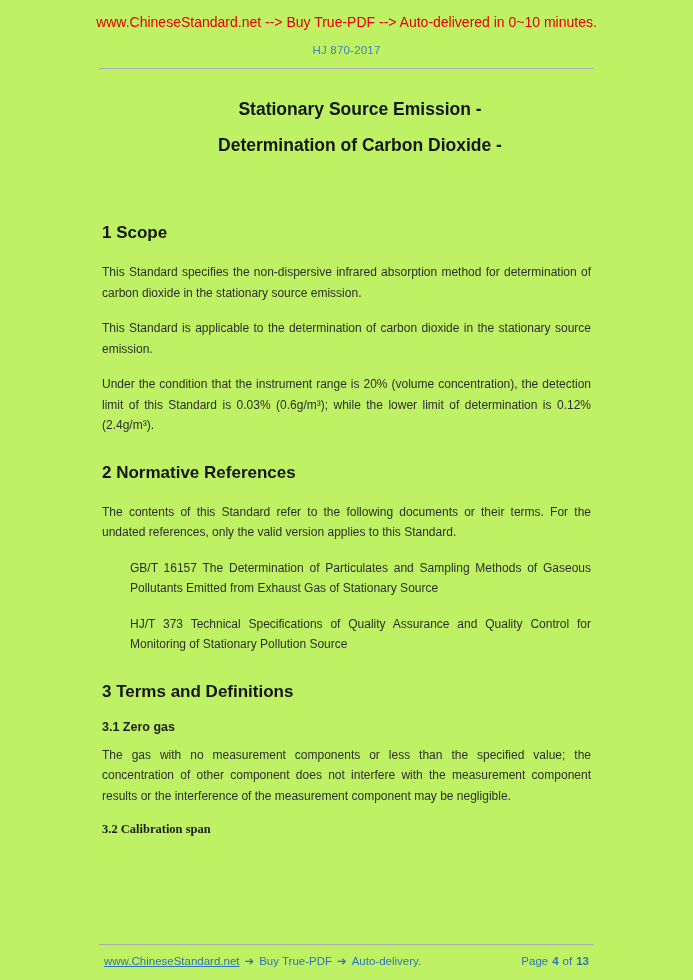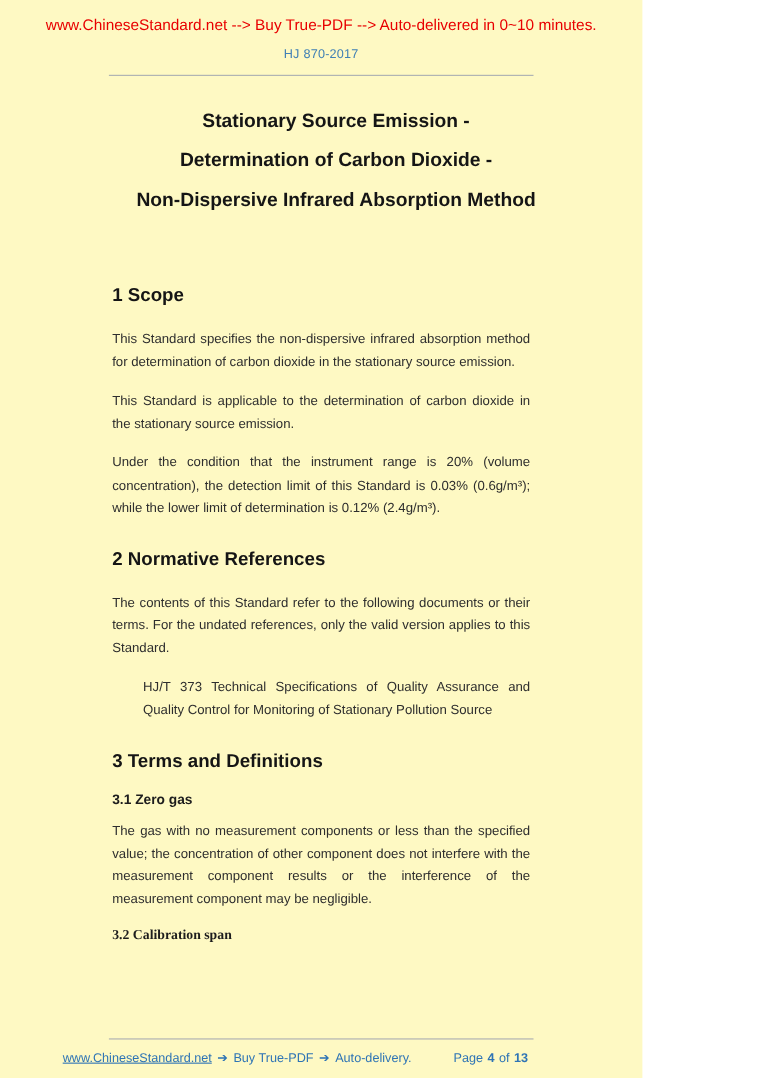--- a/index.html
+++ b/index.html
@@ -3,23 +3,23 @@
 <meta charset="utf-8">
 <style>
   html, body { margin: 0; padding: 0; }
   body {
     width: 693px; height: 980px;
     background: #ffffff;
     font-family: "Liberation Sans", sans-serif;
   }
   .page {
     position: relative;
-    width: 584px; height: 980px;
+    width: 693px; height: 980px;
     overflow: hidden;
-    background: #fef9c3;
+    background: #bef264;
   }
   .banner {
     padding-top: 14px;
     text-align: center;
     font-size: 14px;
     color: #e80000;
   }
   .doc-num {
     margin-top: 14px;
     text-align: center;
@@ -72,21 +72,21 @@
   .h-sub.last { margin-top: 16px; font-family: Liberation Serif, serif; }
   .footer { position: absolute; left: 0; right: 0; bottom: 12px; }
   .footer-rule {
     border: 0; border-top: 1px solid #a9adb2;
     margin: 0 99px;
   }
   .footer-row {
     display: flex;
     justify-content: space-between;
     align-items: baseline;
-    padding: 9px 104px 0 57px;
+    padding: 9px 104px 0 104px;
     font-size: 11.5px;
     color: #2e74b5;
   }
   .footer-left { display: flex; gap: 5px; align-items: baseline; }
   .footer-right { display: flex; gap: 4px; align-items: baseline; }
   .footer-link { text-decoration: underline; color: #2e74b5; cursor: pointer; }
   .bold { font-weight: 700; }
 </style>
 </head>
 <body>
@@ -95,32 +95,32 @@
 
   <div class="banner">www.ChineseStandard.net --&gt; Buy True-PDF --&gt; Auto-delivered in 0~10 minutes.</div>
 
   <div class="doc-num">HJ 870-2017</div>
 
   <hr class="rule">
 
   <div class="title-block">
     <div class="title-line">Stationary Source Emission -</div>
     <div class="title-line">Determination of Carbon Dioxide -</div>
-    <div class="title-line">Non-Dispersive Infrared Absorption Method</div>
   </div>
 
   <div class="content">
 
     <div class="h-section">1 Scope</div>
     <p class="body first">This Standard specifies the non-dispersive infrared absorption method for determination of carbon dioxide in the stationary source emission.</p>
     <p class="body">This Standard is applicable to the determination of carbon dioxide in the stationary source emission.</p>
     <p class="body">Under the condition that the instrument range is 20% (volume concentration), the detection limit of this Standard is 0.03% (0.6g/m³); while the lower limit of determination is 0.12% (2.4g/m³).</p>
 
     <div class="h-section gap-md">2 Normative References</div>
     <p class="body first">The contents of this Standard refer to the following documents or their terms. For the undated references, only the valid version applies to this Standard.</p>
+    <p class="ref">GB/T 16157 The Determination of Particulates and Sampling Methods of Gaseous Pollutants Emitted from Exhaust Gas of Stationary Source</p>
     <p class="ref">HJ/T 373 Technical Specifications of Quality Assurance and Quality Control for Monitoring of Stationary Pollution Source</p>
 
     <div class="h-section gap-md">3 Terms and Definitions</div>
     <div class="h-sub">3.1 Zero gas</div>
     <p class="body tight">The gas with no measurement components or less than the specified value; the concentration of other component does not interfere with the measurement component results or the interference of the measurement component may be negligible.</p>
     <div class="h-sub last">3.2 Calibration span</div>
 
   </div>
 
   <div class="footer">

